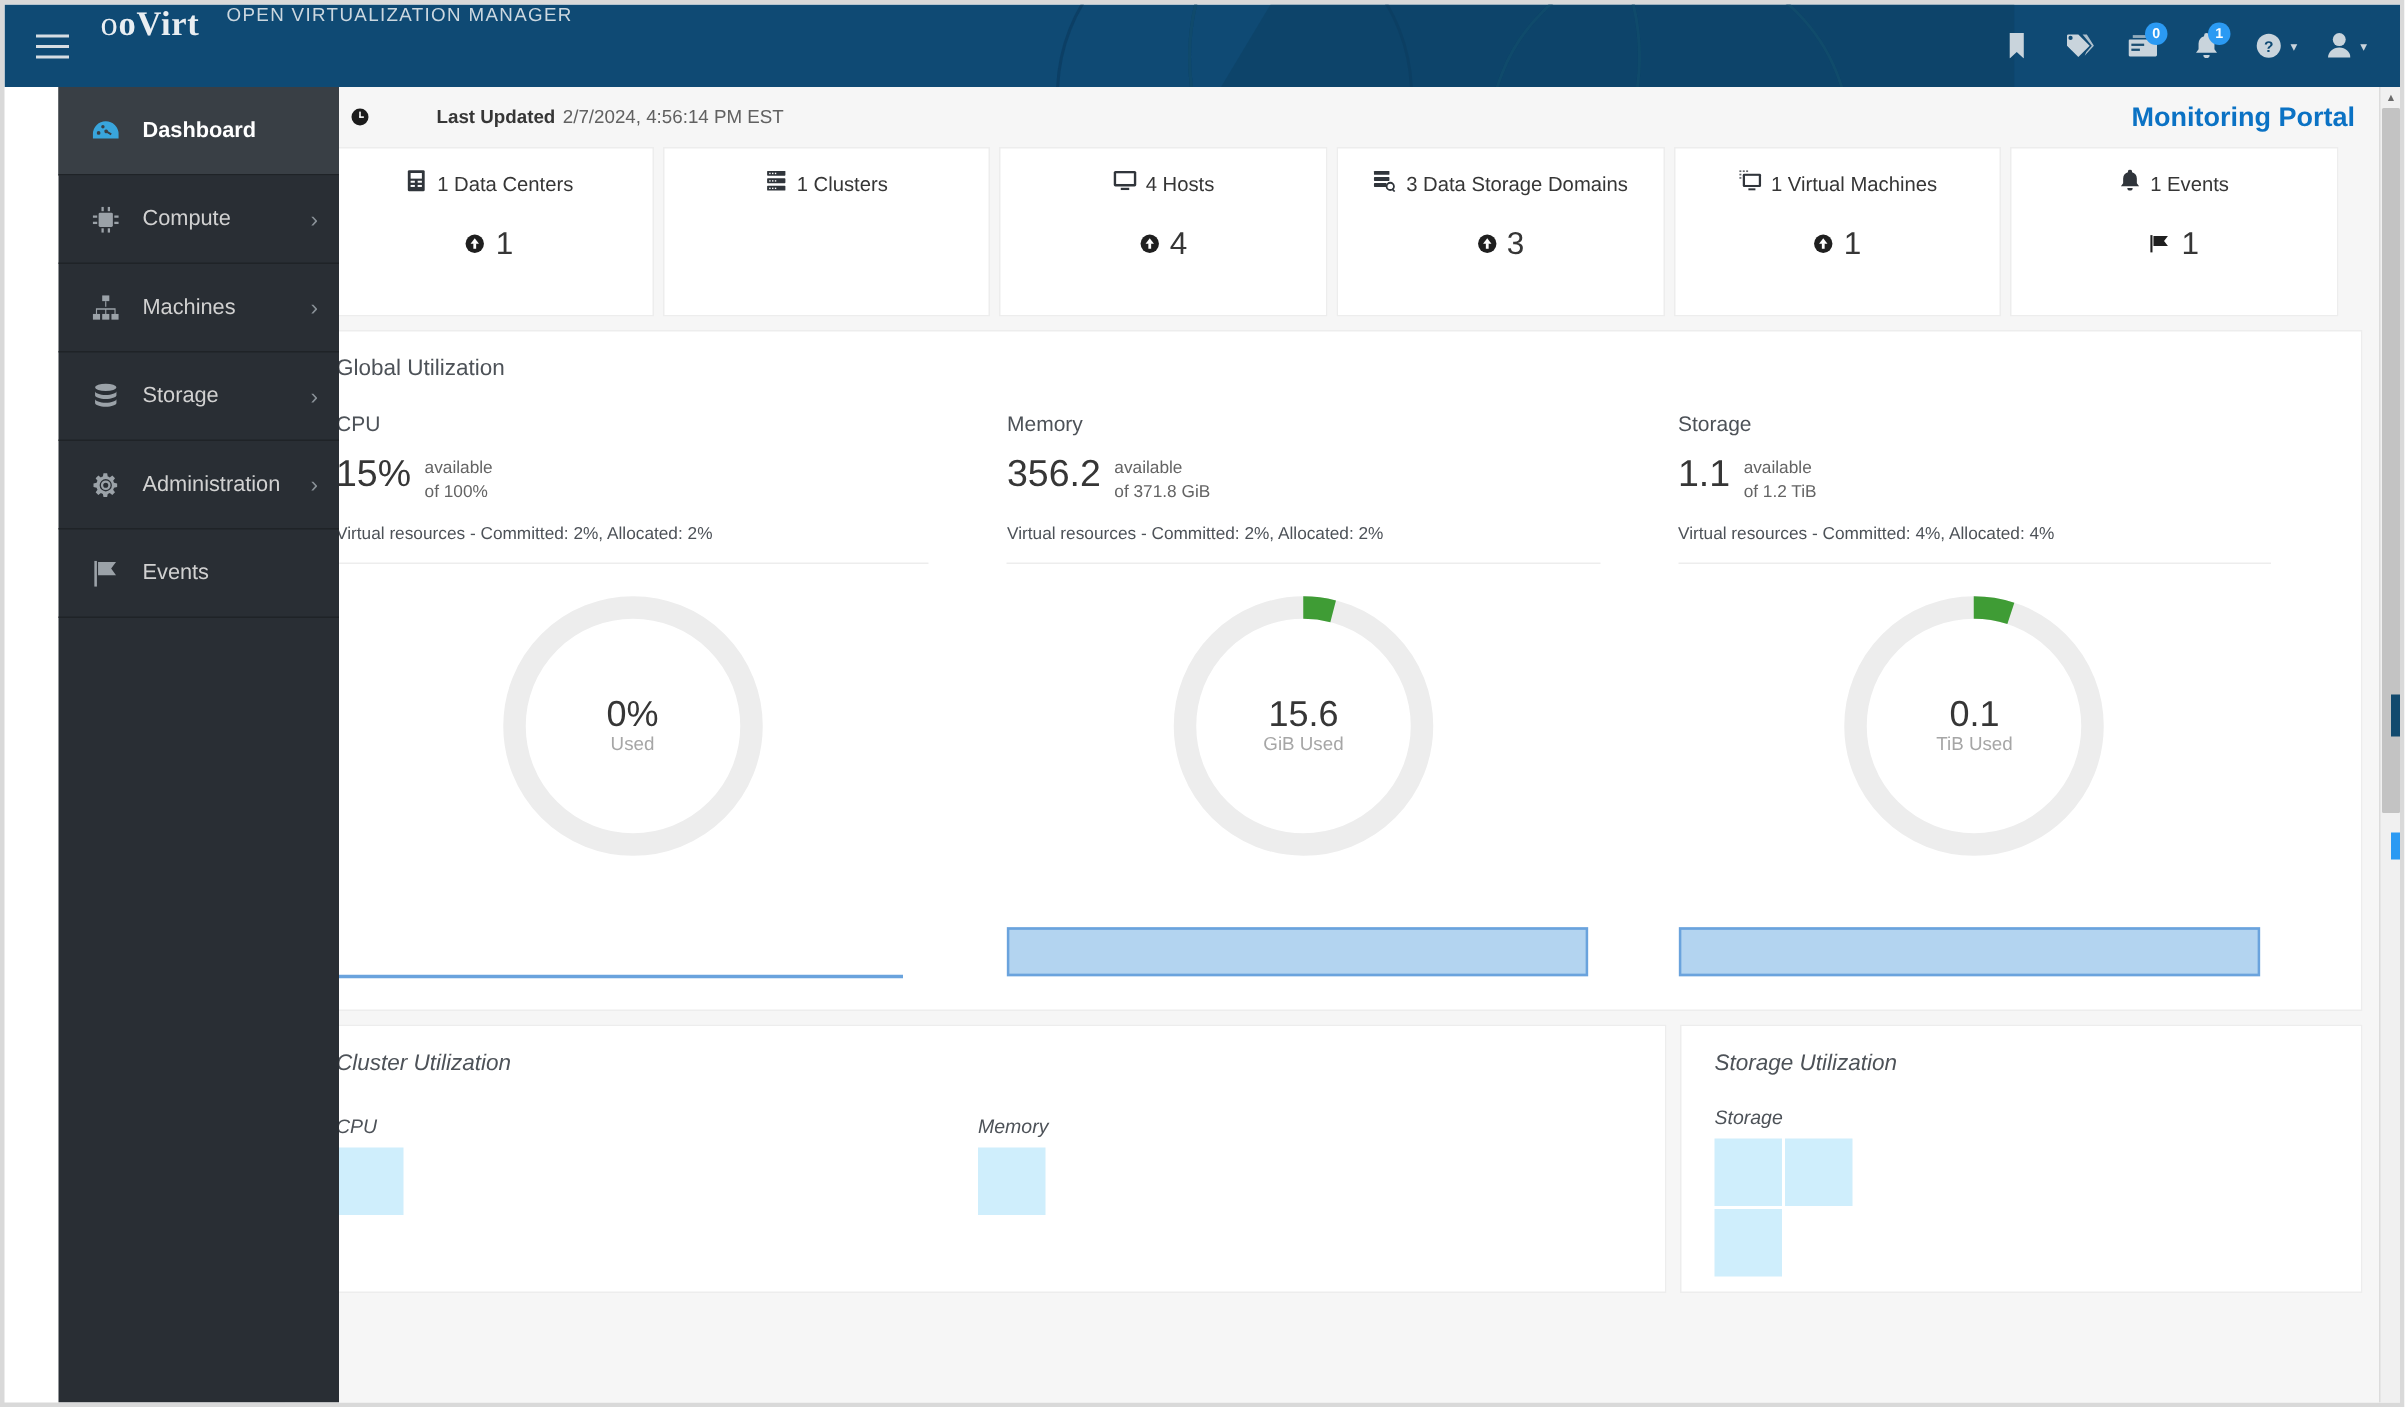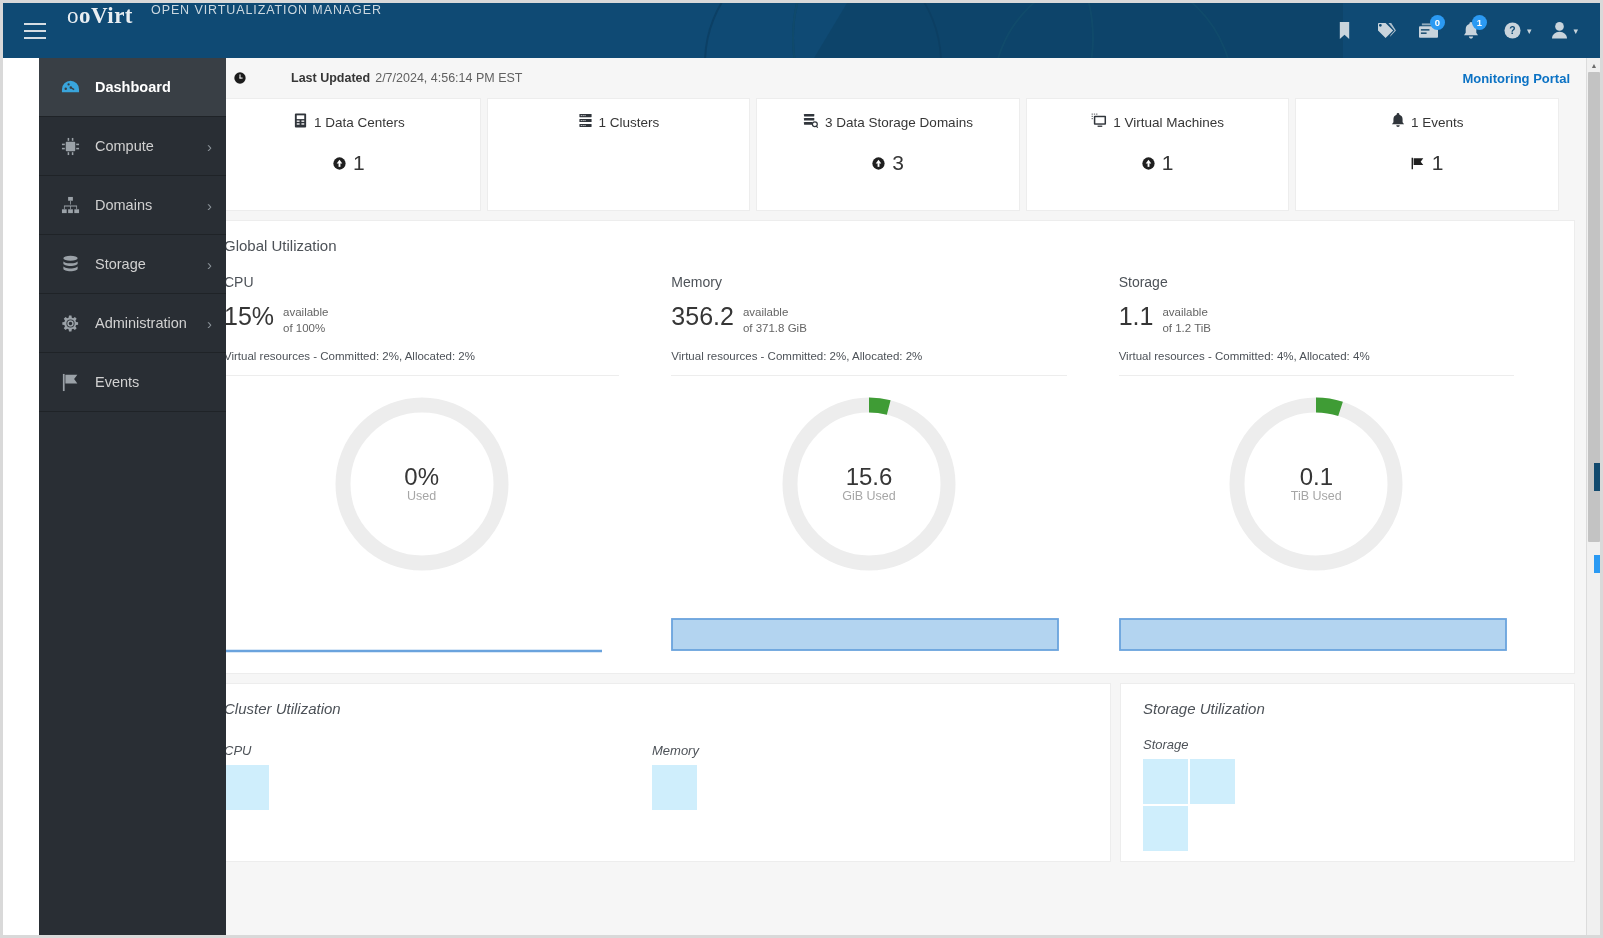--- a/index.html
+++ b/index.html
@@ -82,21 +82,21 @@
   }
   .toolbar {
     height: 40px; display: flex; align-items: center;
     padding: 0 16px 0 12px; background: #f6f6f6; font-size: 12.5px; color: #4d5258;
   }
   .refresh-icon { cursor: pointer; color: #737679; margin-right: 18px; display:flex; }
   .clock-icon { margin-right: 5px; display: flex; align-items: center; }
   .lu-label { font-weight: 700; color: #363636; margin-right: 5px; margin-left: 40px; }
   .lu-time { color: #616161; }
   .monitoring-link {
-    margin-left: auto; color: #0b72c4; font-weight: 700; font-size: 13px; cursor: pointer;
+    margin-left: auto; color: #0b72c4; font-weight: 700; font-size: 18px; cursor: pointer;
   }
 
   
   .kpi-row { display: flex; padding: 0 24px; gap: 0; text-align: right; }
   .kpi-card {
     flex: 1; background: #fff; border: 1px solid #ededed;
     height: 113px; margin: 0 3px; display: flex; flex-direction: column;
     align-items: center; padding-top: 14px; cursor: pointer;
   }
   .kpi-title {
@@ -284,21 +284,21 @@
     <div class="nav-item">
       <span class="nav-icon">
         <svg width="19" height="19" viewBox="0 0 20 20">
             <rect x="7.5" y="1" width="5" height="4"></rect>
             <rect x="1" y="14" width="5" height="4"></rect>
             <rect x="7.5" y="14" width="5" height="4"></rect>
             <rect x="14" y="14" width="5" height="4"></rect>
             <path d="M9.6 5h.8v4h-.8zM3.1 10h13.8v1H3.1zM3.1 10h.8v4h-.8zM9.6 10h.8v4h-.8zM16.1 10h.8v4h-.8z"></path>
           </svg>
       </span>
-      <span class="nav-label">Domains</span>
+      <span class="nav-label">Machines</span>
       <span class="nav-chevron">›</span>
     </div>
 
     <div class="nav-item">
       <span class="nav-icon">
         <svg width="19" height="19" viewBox="0 0 20 20">
             <ellipse cx="10" cy="3.4" rx="7.5" ry="2.6"></ellipse>
             <path d="M2.5 6.2c0 1.4 3.4 2.6 7.5 2.6s7.5-1.2 7.5-2.6V9c0 1.4-3.4 2.6-7.5 2.6S2.5 10.4 2.5 9z"></path>
             <path d="M2.5 11.6c0 1.4 3.4 2.6 7.5 2.6s7.5-1.2 7.5-2.6v2.8c0 1.4-3.4 2.6-7.5 2.6s-7.5-1.2-7.5-2.6z"></path>
           </svg>
@@ -398,20 +398,42 @@
                 </g>
               </svg>
           </span>
           <span>1 Clusters</span>
         </div>
         <div class="kpi-count">
           <span></span>
         </div>
       </div>
 
+      <div class="kpi-card">
+        <div class="kpi-title">
+          <span>
+            <svg width="16" height="15" viewBox="0 0 17 16">
+                <rect x="0.5" y="1" width="16" height="11" rx="1.2"></rect>
+                <rect x="2.2" y="2.7" width="12.6" height="7.6" fill="#fff"></rect>
+                <rect x="5.5" y="13" width="6" height="1.6"></rect>
+              </svg>
+          </span>
+          <span>4 Hosts</span>
+        </div>
+        <div class="kpi-count">
+          <span>
+            <svg width="13" height="13" viewBox="0 0 14 14">
+                <circle cx="7" cy="7" r="6.6"></circle>
+                <path d="M7 3l3 4H4z" fill="#fff"></path>
+                <rect x="6" y="6.6" width="2" height="4" fill="#fff"></rect>
+              </svg>
+          </span>
+          <span>4</span>
+        </div>
+      </div>
 
       <div class="kpi-card">
         <div class="kpi-title">
           <span>
             <svg width="16" height="15" viewBox="0 0 17 16">
                 <rect x="1" y="1" width="11" height="2.8" rx="0.5"></rect>
                 <rect x="1" y="5.3" width="11" height="2.8" rx="0.5"></rect>
                 <rect x="1" y="9.6" width="9" height="2.8" rx="0.5"></rect>
                 <circle cx="12.6" cy="12" r="2.6" fill="none" stroke="#30353b" stroke-width="1.3"></circle>
                 <rect x="14.3" y="13.4" width="2.6" height="1.2" transform="rotate(45 14.3 13.4)"></rect>

